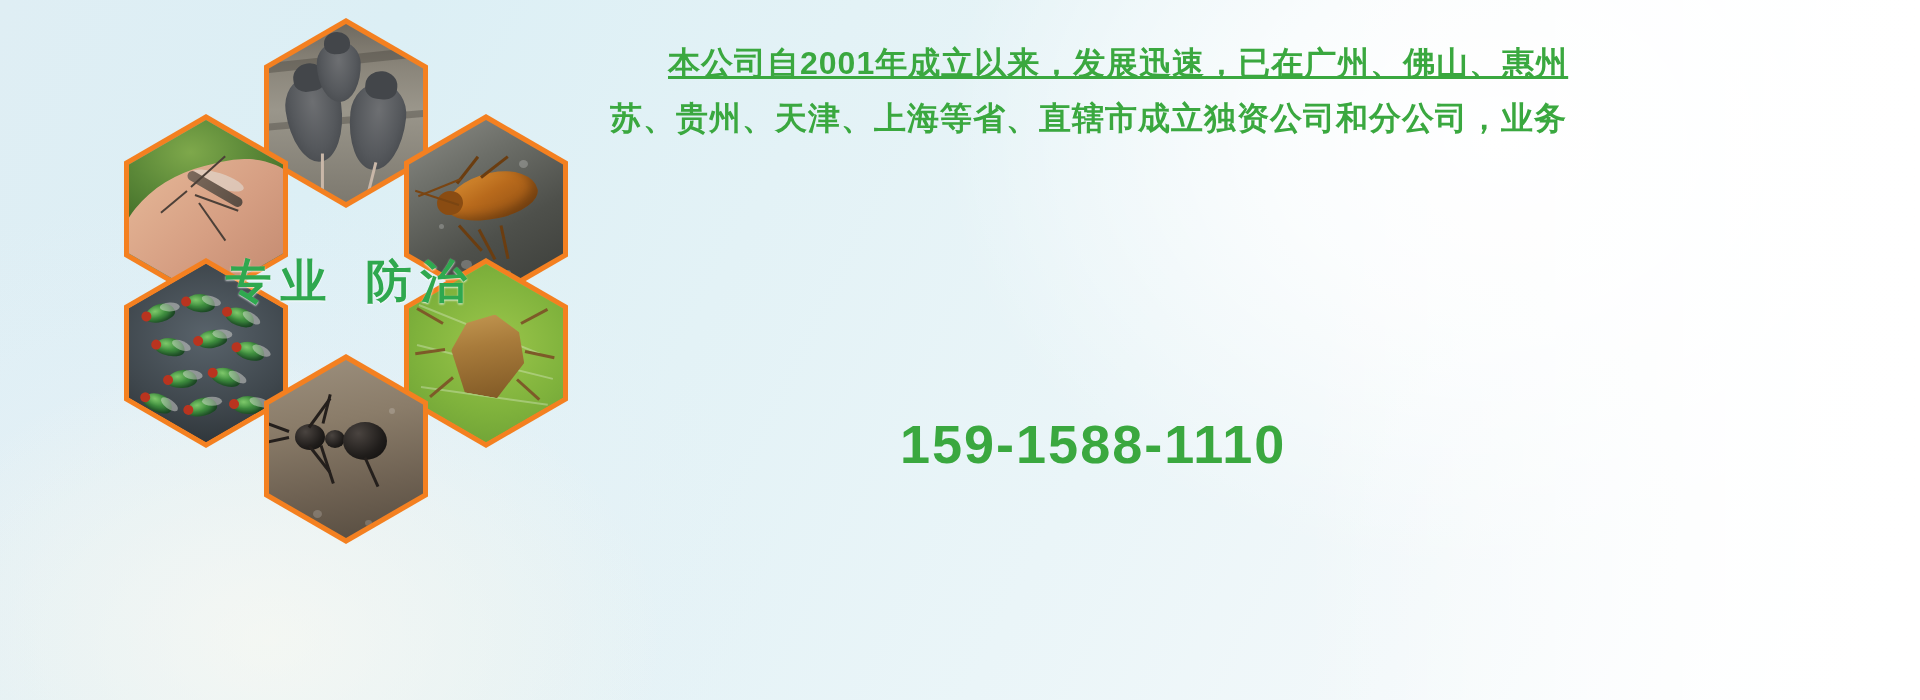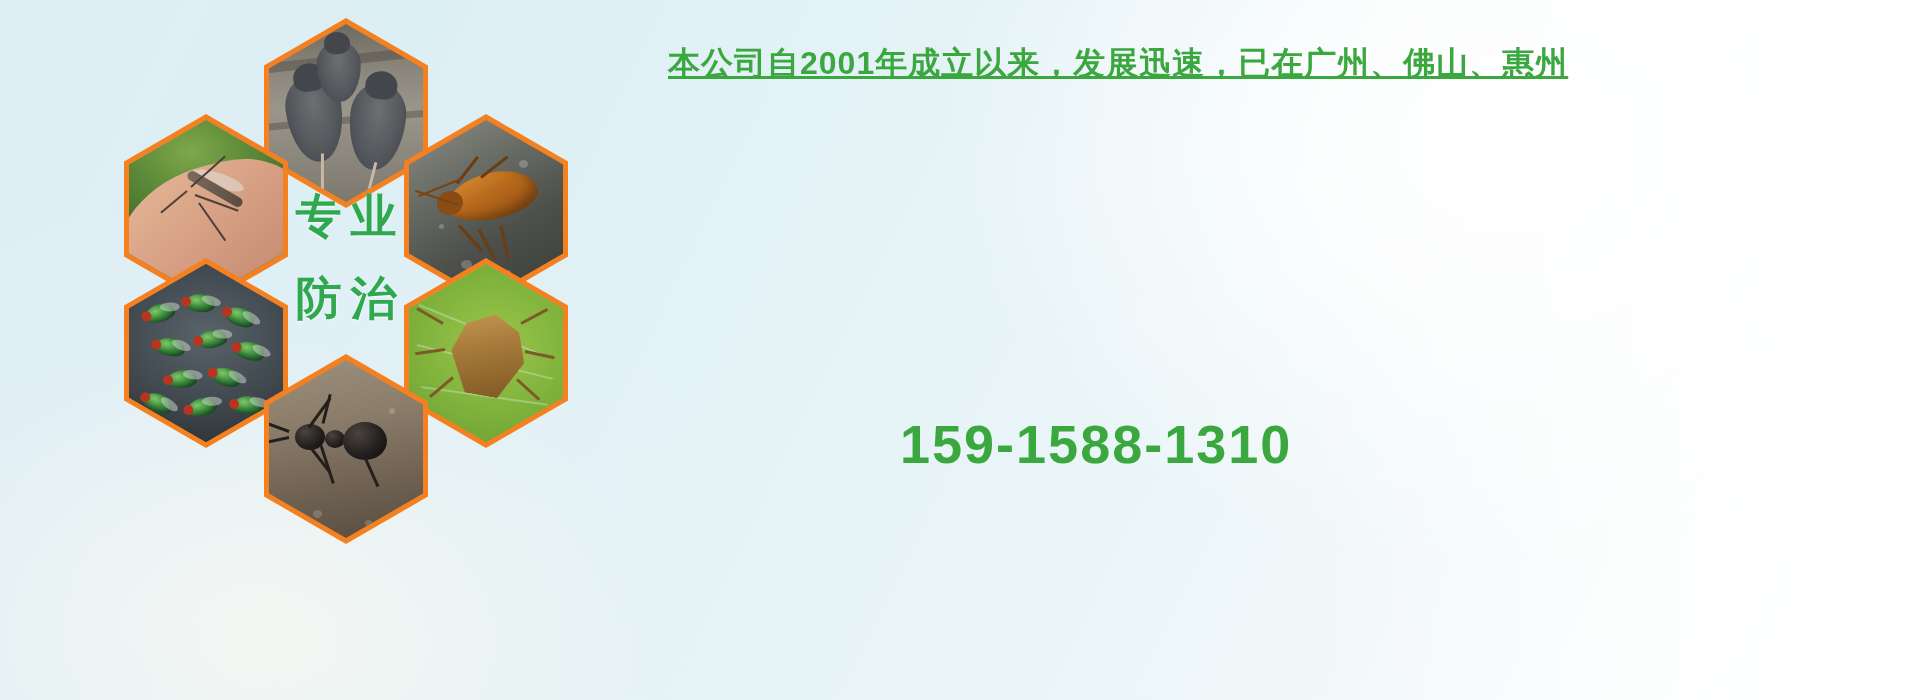--- a/index.html
+++ b/index.html
@@ -82,22 +82,23 @@
   .hex-ant      { left: 168px; top: 344px; }
 
   
   .hex-label {
     position: absolute;
     left: 168px;
     top: 176px;
     width: 164px;
     height: 190px;
     display: flex;
-    flex-direction: column;
+    flex-direction: row;
     align-items: center;
+    justify-content: center;
     z-index: 5;
     gap: 21px;
   }
   .hex-label .l1, .hex-label .l2 {
     color: #2fa84f;
     font-size: 46px;
     font-weight: bold;
     letter-spacing: 9px;
     text-indent: 9px;
     line-height: 1.32;
@@ -394,19 +395,20 @@
     </div>
 
     <div class="hex-label">
       <div class="l1">专业</div>
       <div class="l2">防治</div>
     </div>
   </div>
 
   <div id="copy">
     <div class="para-line indent">本公司自2001年成立以来，发展迅速，已在广州、佛山、惠州</div>
+    <div class="para-line">苏、贵州、天津、上海等省、直辖市成立独资公司和分公司，业务</div>
   </div>
 
   <div id="contact">
-    <div class="contact-line second">159-1588-1310</div>
+    <div class="contact-line second">159-1588-1110</div>
   </div>
 
 </div>
 
 </body></html>

